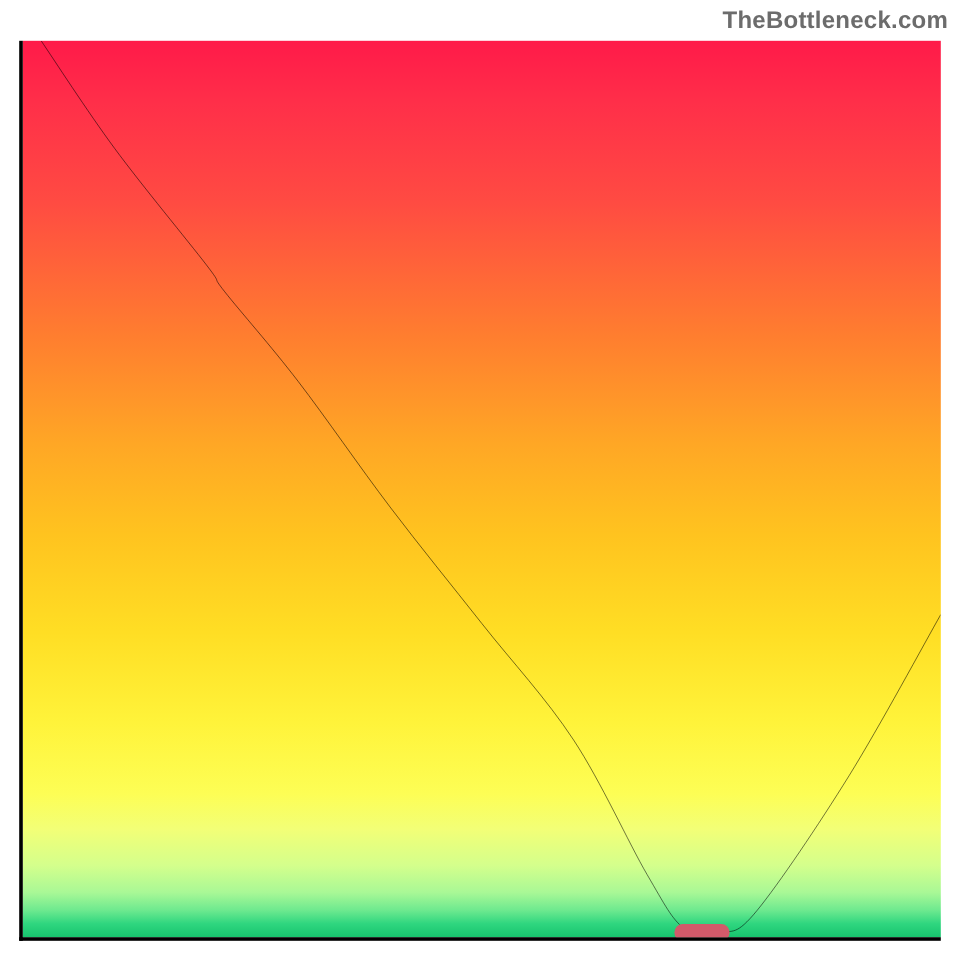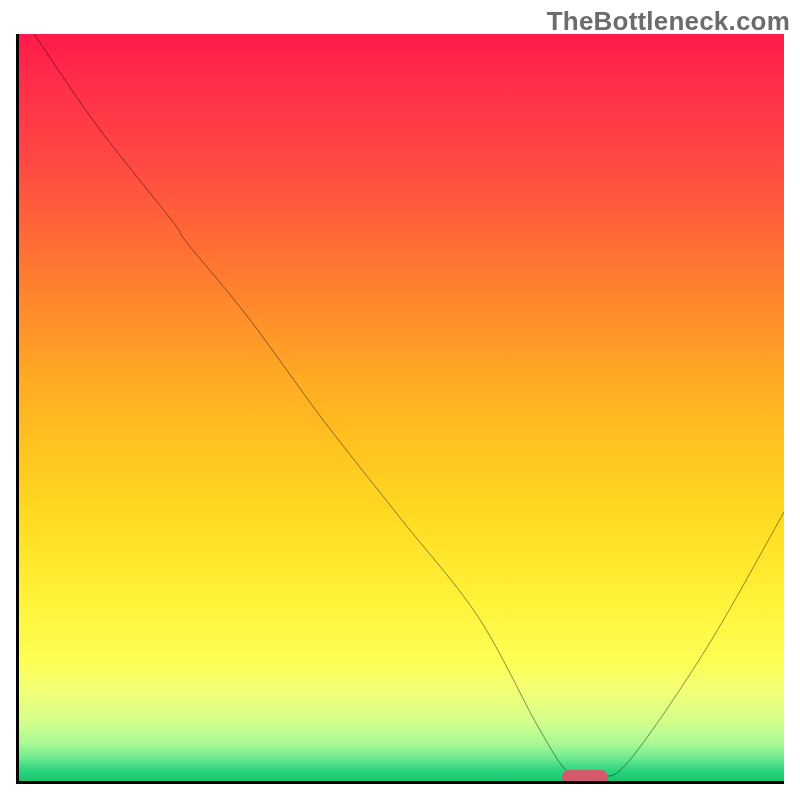--- a/index.html
+++ b/index.html
@@ -13,21 +13,21 @@
   }
   .stage {
     position: relative;
     width: 800px;
     height: 800px;
   }
   .watermark {
     position: absolute;
     top: 6px;
     right: 10px;
-    font-size: 26px;
+    font-size: 20px;
     font-weight: 600;
     color: #6c6c6c;
     letter-spacing: 0.2px;
     user-select: none;
   }
   .plot {
     position: absolute;
     left: 16px;
     top: 34px;
     width: 768px;

